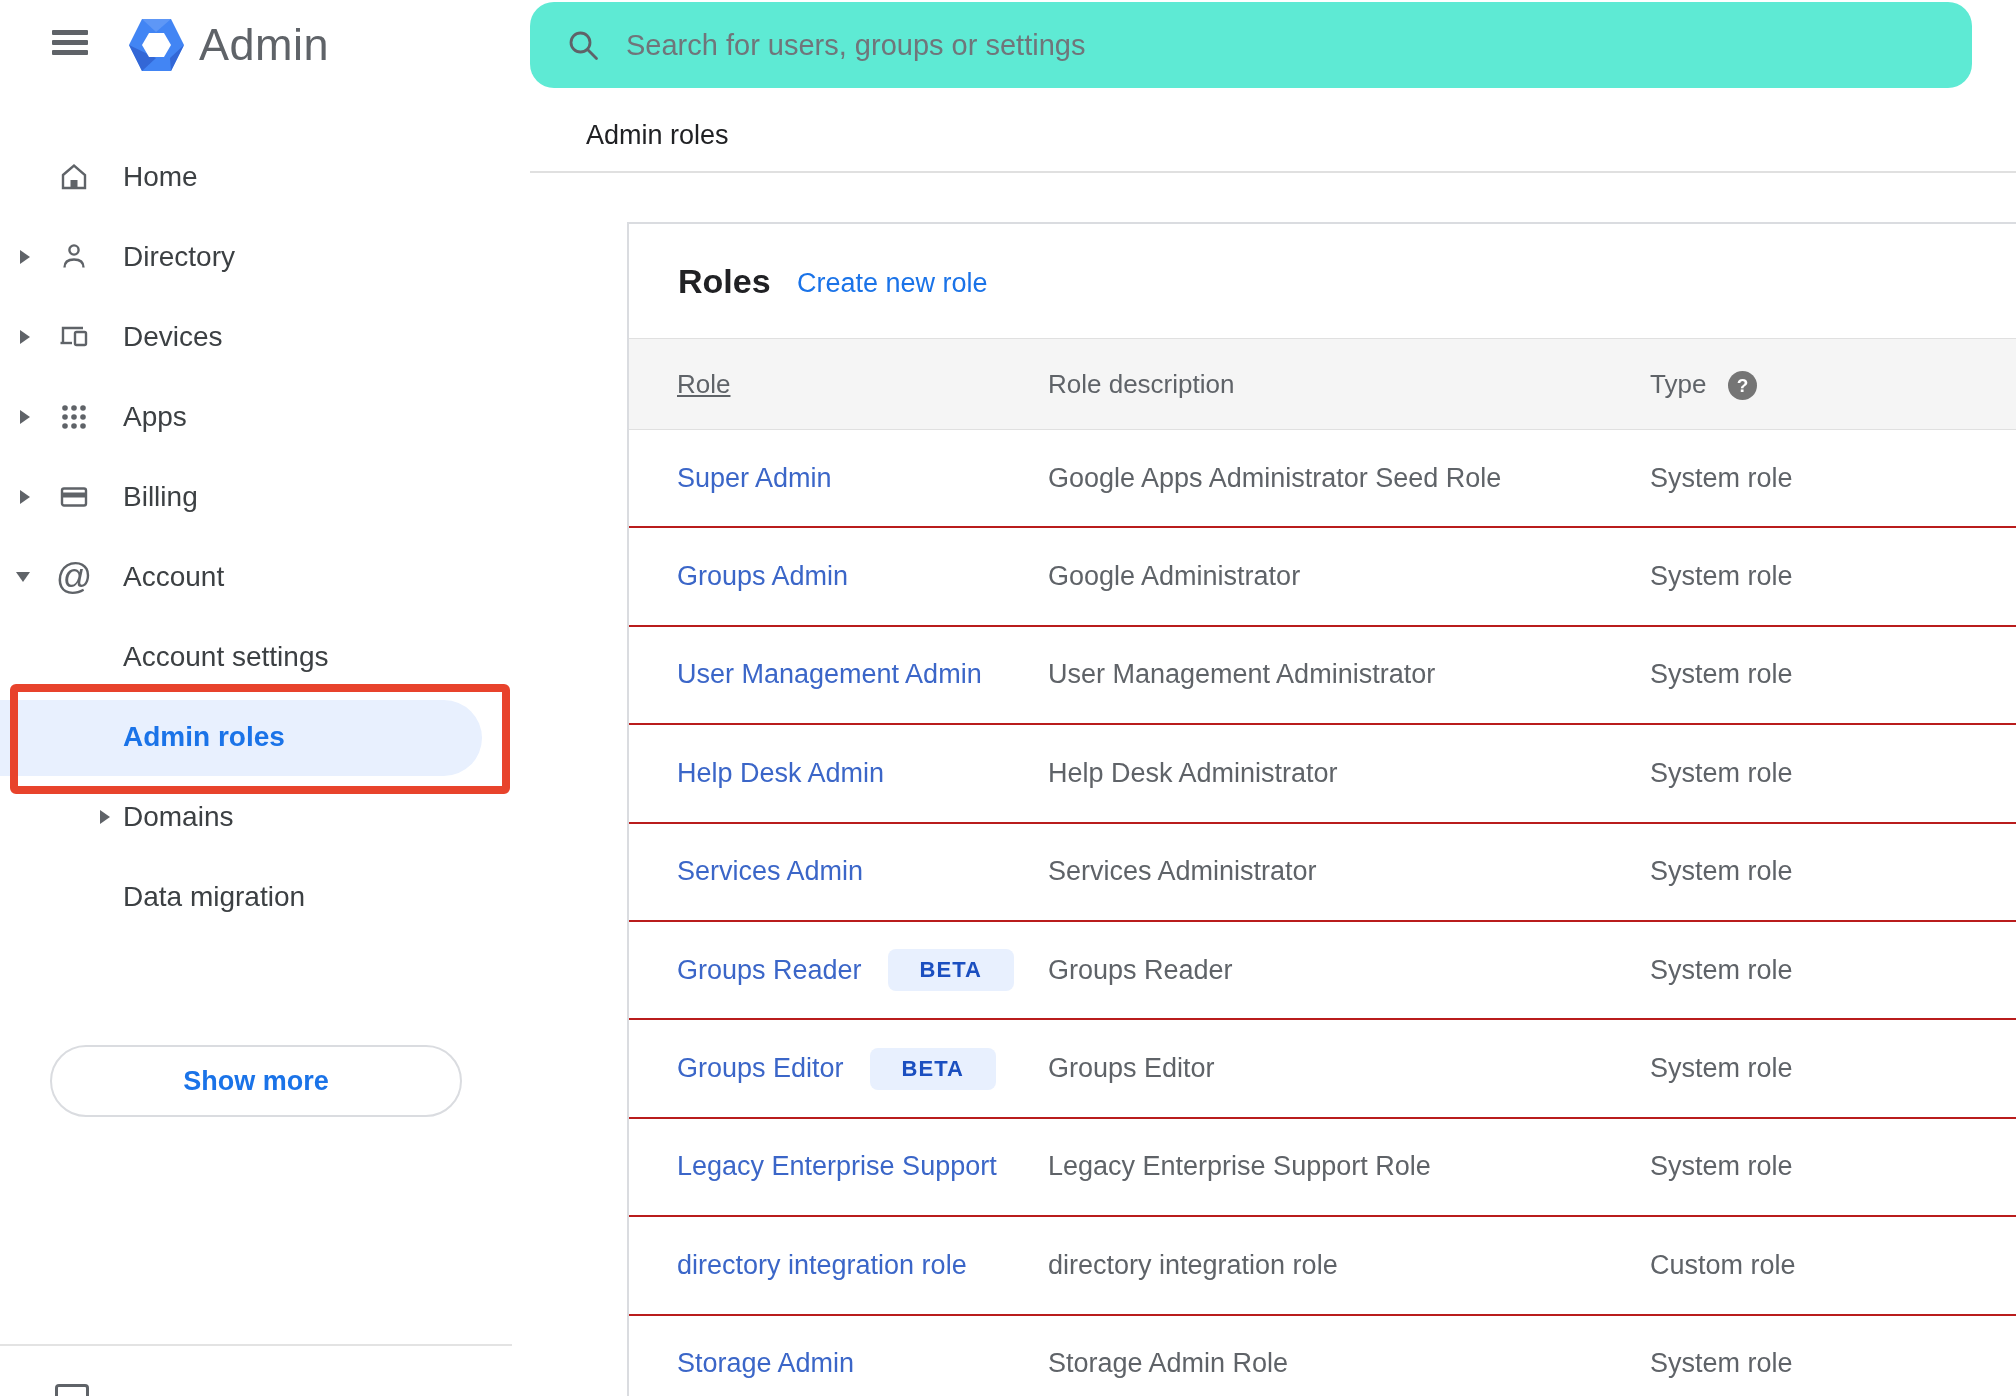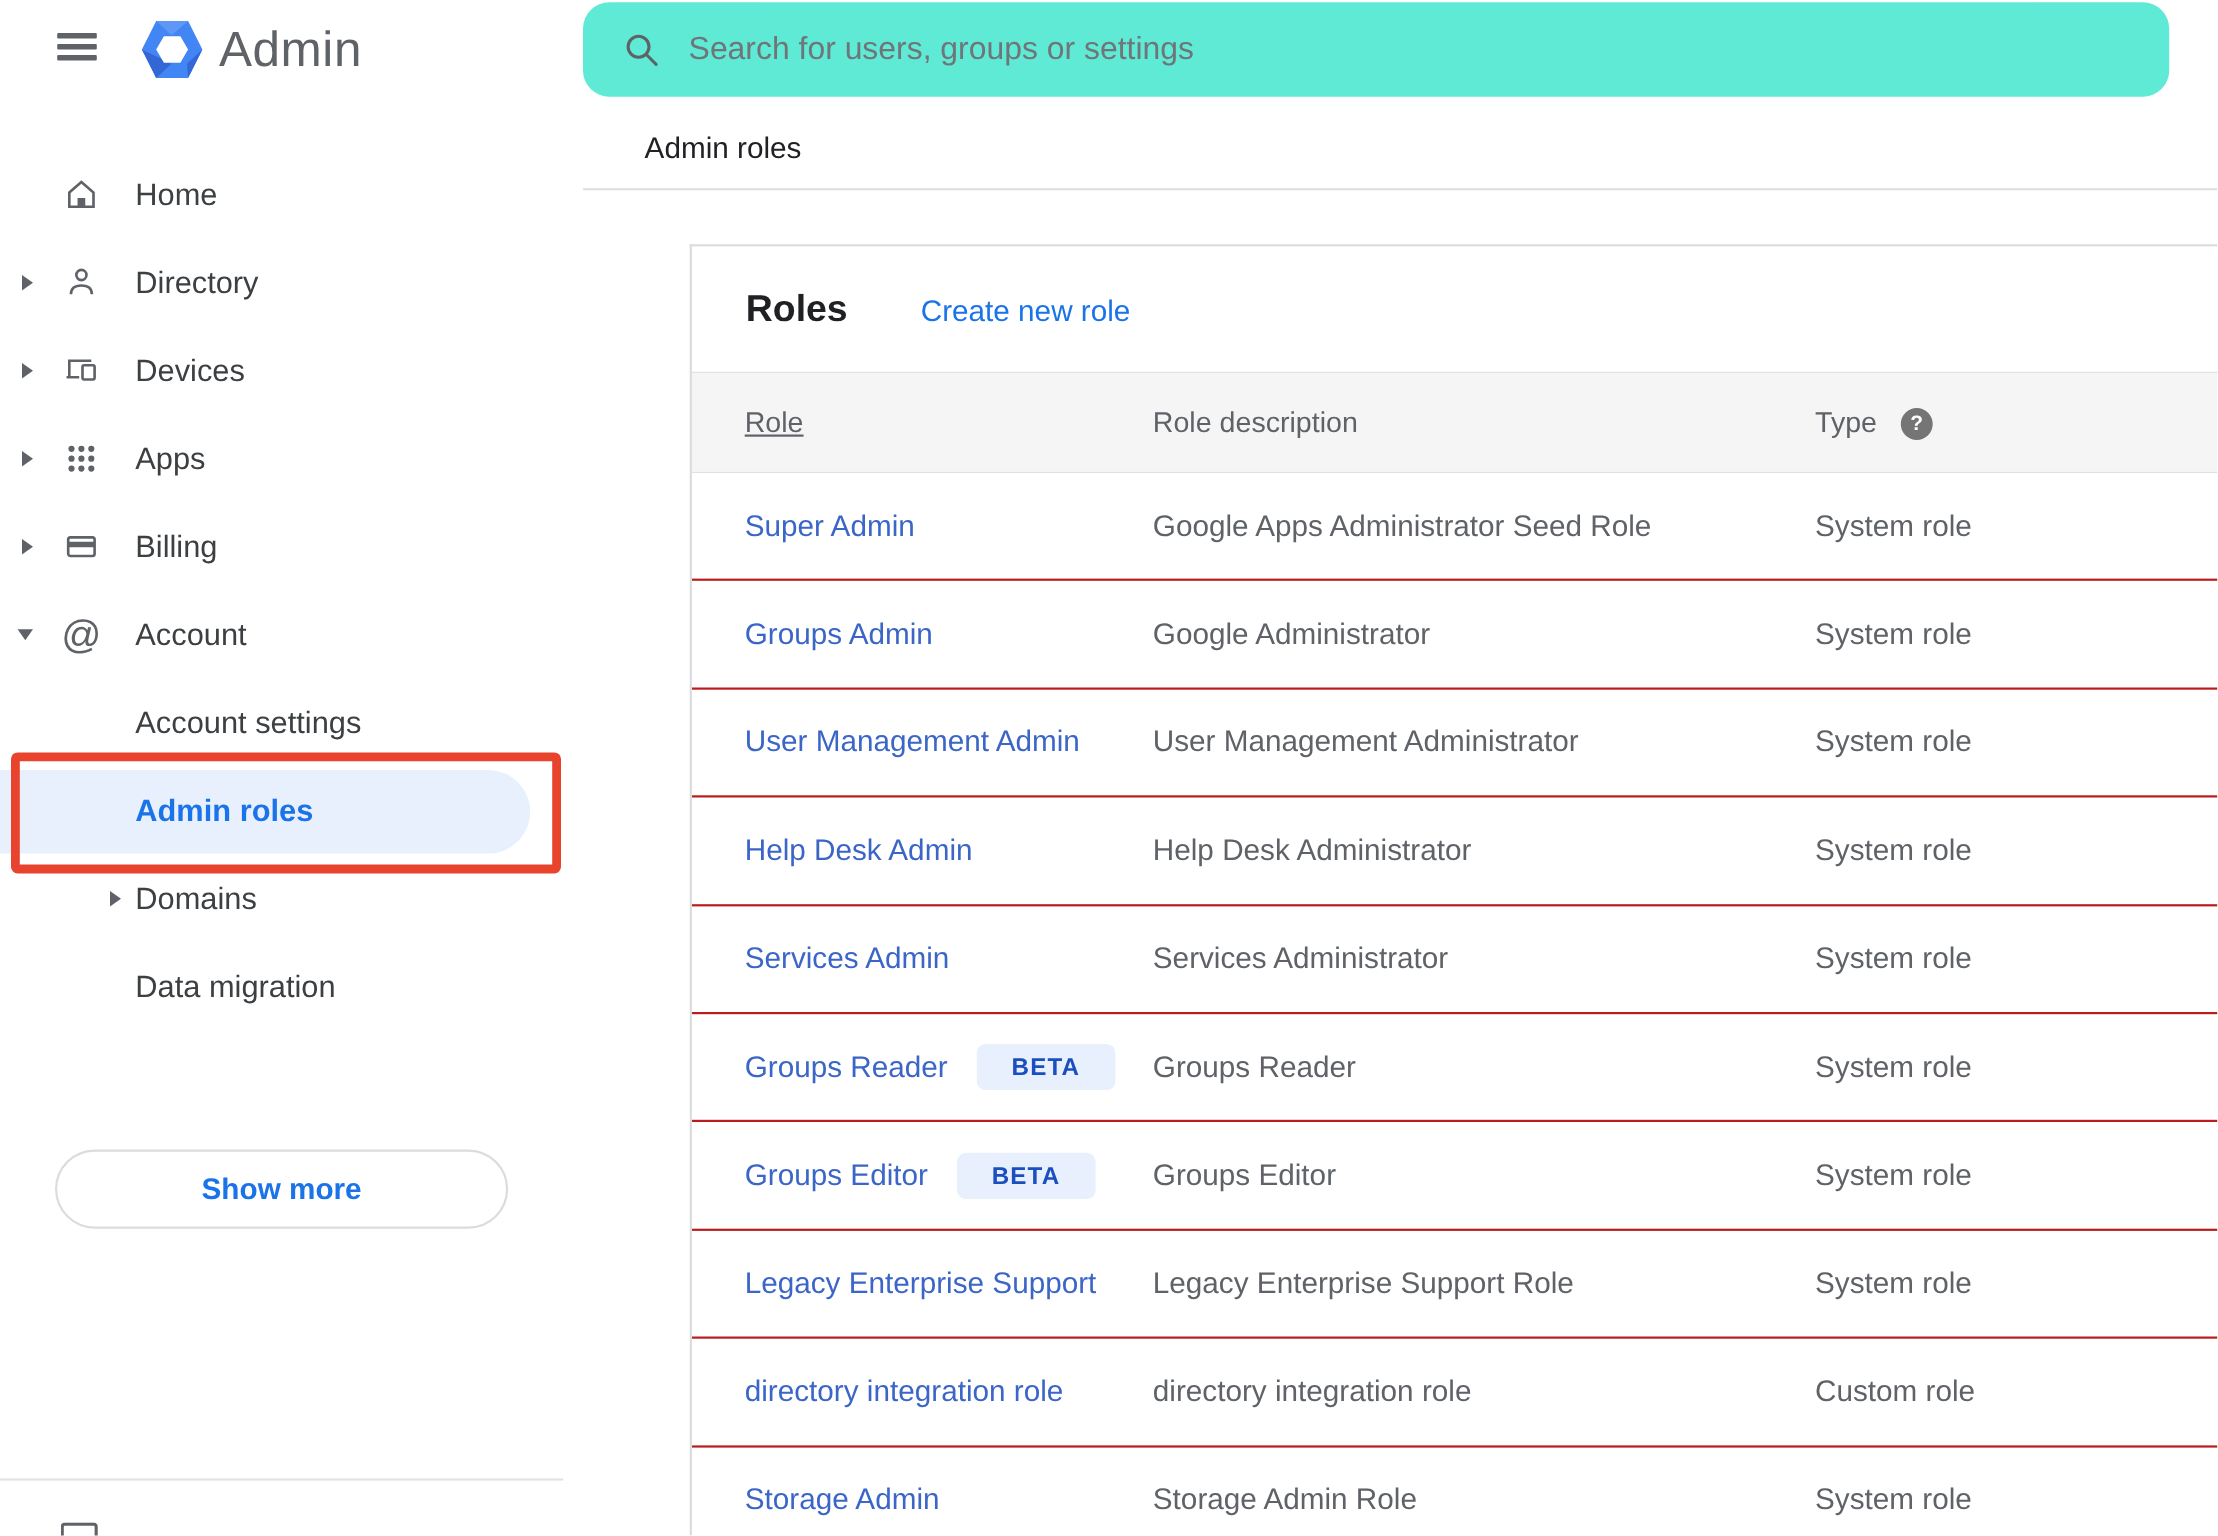--- a/index.html
+++ b/index.html
@@ -40,21 +40,21 @@
   .search-bar { position:absolute; left:530px; top:2px; width:1442px; height:86px;
     background:#5eead4; border-radius:24px; display:flex; align-items:center; }
   .search-icon-wrap { position:absolute; left:36px; top:26px; width:34px; height:34px; }
   .search-ph { position:absolute; left:96px; font-size:29px; color:#70757a; white-space:nowrap; }
   .breadcrumb { position:absolute; left:586px; top:120px; font-size:27px; color:#202124; }
   .top-divider { position:absolute; left:530px; top:171px; width:1486px; height:2px; background:#e0e0e0; }
   .card { position:absolute; left:627px; top:222px; width:1389px; height:1174px; background:#fff;
     border-left:2px solid #dadce0; border-top:2px solid #dadce0; overflow:hidden; }
   .card-head { position:absolute; left:0; top:0; width:100%; height:114px; }
   .card-title { position:absolute; left:49px; top:38px; font-size:34px; font-weight:bold; color:#202124; }
-  .create-link { position:absolute; left:168px; top:44px; font-size:27px; color:#1a73e8; cursor:pointer;margin-left:40px; }
+  .create-link { position:absolute; left:168px; top:44px; font-size:27px; color:#1a73e8; cursor:pointer; }
   .thead { position:absolute; left:0; top:114px; width:100%; height:92px; background:#f5f5f5;
     border-top:1px solid #e0e0e0; border-bottom:1px solid #e0e0e0; }
   .thead .hcell { position:absolute; top:0; height:100%; display:flex; align-items:center;
     font-size:26px; color:#5f6368; }
   .h-role { left:48px;text-decoration:underline; } .h-desc { left:419px; } .h-type { left:1021px; }
   .help-circle { position:absolute; left:1099px; top:32px; width:29px; height:29px; border-radius:50%;
     background:#757575; color:#fff; font-size:19px; font-weight:bold; display:flex;
     align-items:center; justify-content:center; cursor:pointer; }
   .tbody { position:absolute; left:0; top:206px; width:100%; }
   .trow { position:relative; width:100%; height:98.4px; border-bottom:2px solid #b91c1c; }

